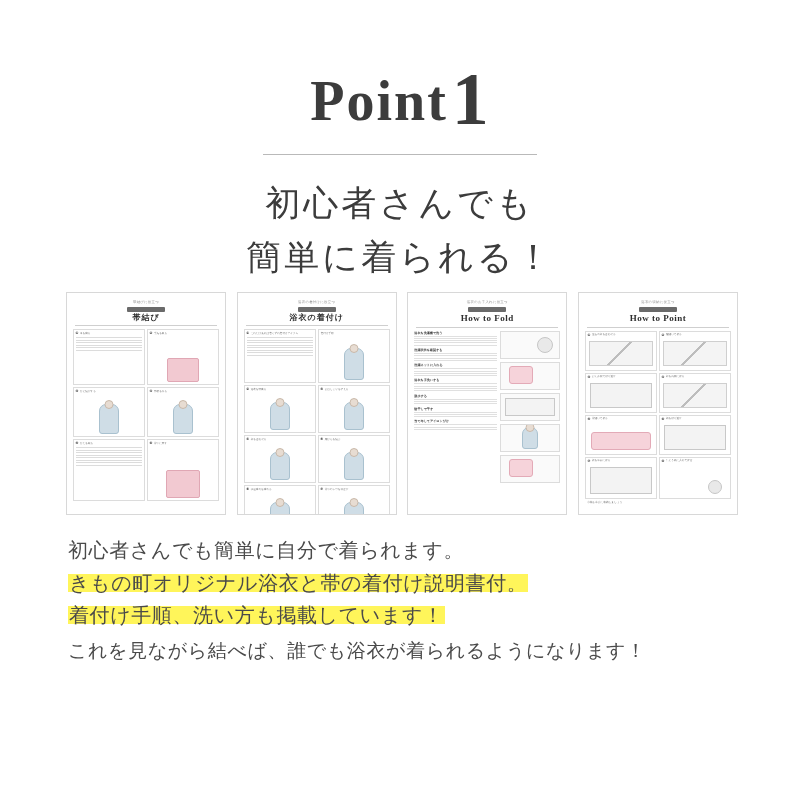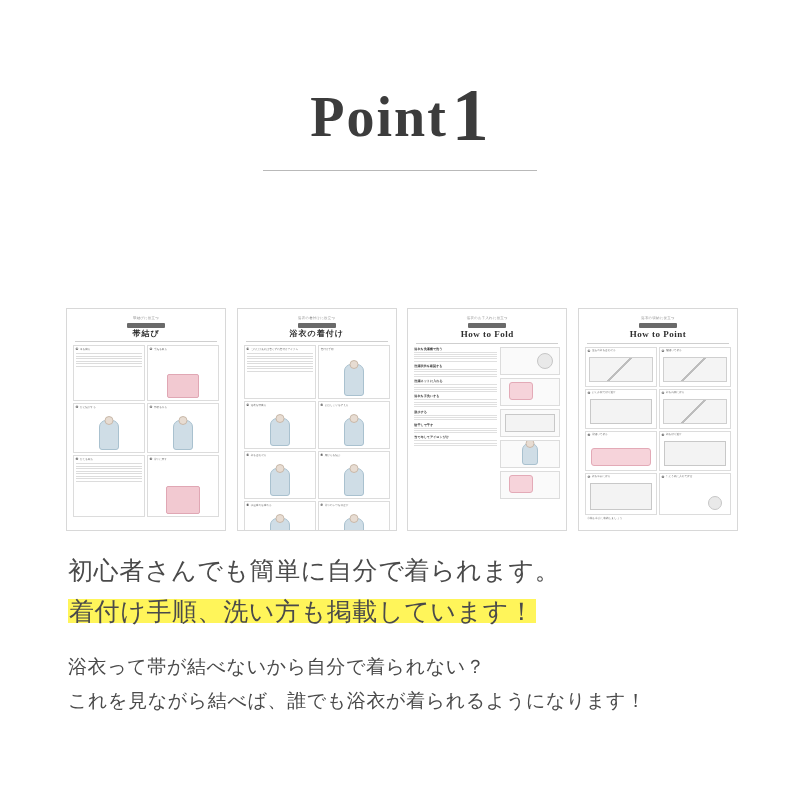--- a/index.html
+++ b/index.html
@@ -17,21 +17,20 @@
   .page {
     position: relative;
     width: 800px;
     height: 800px;
   }
 
   
   .header {
     text-align: center;
     padding-top: 62px;
-    margin-top: 16px;
   }
   .point-title {
     font-family: "Liberation Serif", serif;
     font-size: 56px;
     line-height: 1;
     color: #3c3c3c;
     letter-spacing: 1px;
     font-weight: normal;
     display: inline-block;
   }
@@ -261,21 +260,21 @@
   }
 
   
   .body-text {
     position: absolute;
     left: 68px;
     top: 534px;
     width: 690px;
   }
   .line {
-    font-size: 25px;
+    font-size: 20px;
     line-height: 1.63;
     color: #4a4a4a;
     letter-spacing: 0.6px;
     white-space: nowrap;
   }
   .hl {
     background: linear-gradient(transparent 8%, #fff55a 8%, #fff55a 92%, transparent 92%);
     padding: 0 1px;
   }
   .para2 {
@@ -292,20 +291,24 @@
 </head>
 <body>
 
 <div class="page">
 
   <div class="header">
     <div class="point-title">
       <span class="word">Point</span><span class="num">1</span>
     </div>
     <div class="rule"></div>
+    <div class="subtitle">
+      <div>初心者さんでも</div>
+      <div>簡単に着られる！</div>
+    </div>
   </div>
 
   <div class="sheets">
 
     <div class="sheet">
       <div class="sheet-eyebrow">帯結びに役立つ</div>
       <div class="sheet-badge"></div>
       <div class="sheet-title">帯結び</div>
       <div class="sheet-rule"></div>
       <div class="panels g2">
@@ -537,21 +540,21 @@
           <div class="fig-circle" style="right:8px;bottom:4px"></div>
         </div>
       </div>
       <div style="font-size:2.7px;color:#6f6f6f;padding:2px 2px 0 2px;line-height:1.4">小物も半分に収納しましょう</div>
     </div>
 
   </div>
 
   <div class="body-text">
     <div class="line">初心者さんでも簡単に自分で着られます。</div>
+    <div class="line"><span class="hl">きもの町オリジナル浴衣と帯の着付け説明書付。</span></div>
     <div class="line"><span class="hl">着付け手順、洗い方も掲載しています！</span></div>
   </div>
 
   <div class="para2">
-    <div class="line">浴衣って帯が結べないから自分で着られない？</div>
     <div class="line">これを見ながら結べば、誰でも浴衣が着られるようになります！</div>
   </div>
 
 </div>
 
 </body></html>

